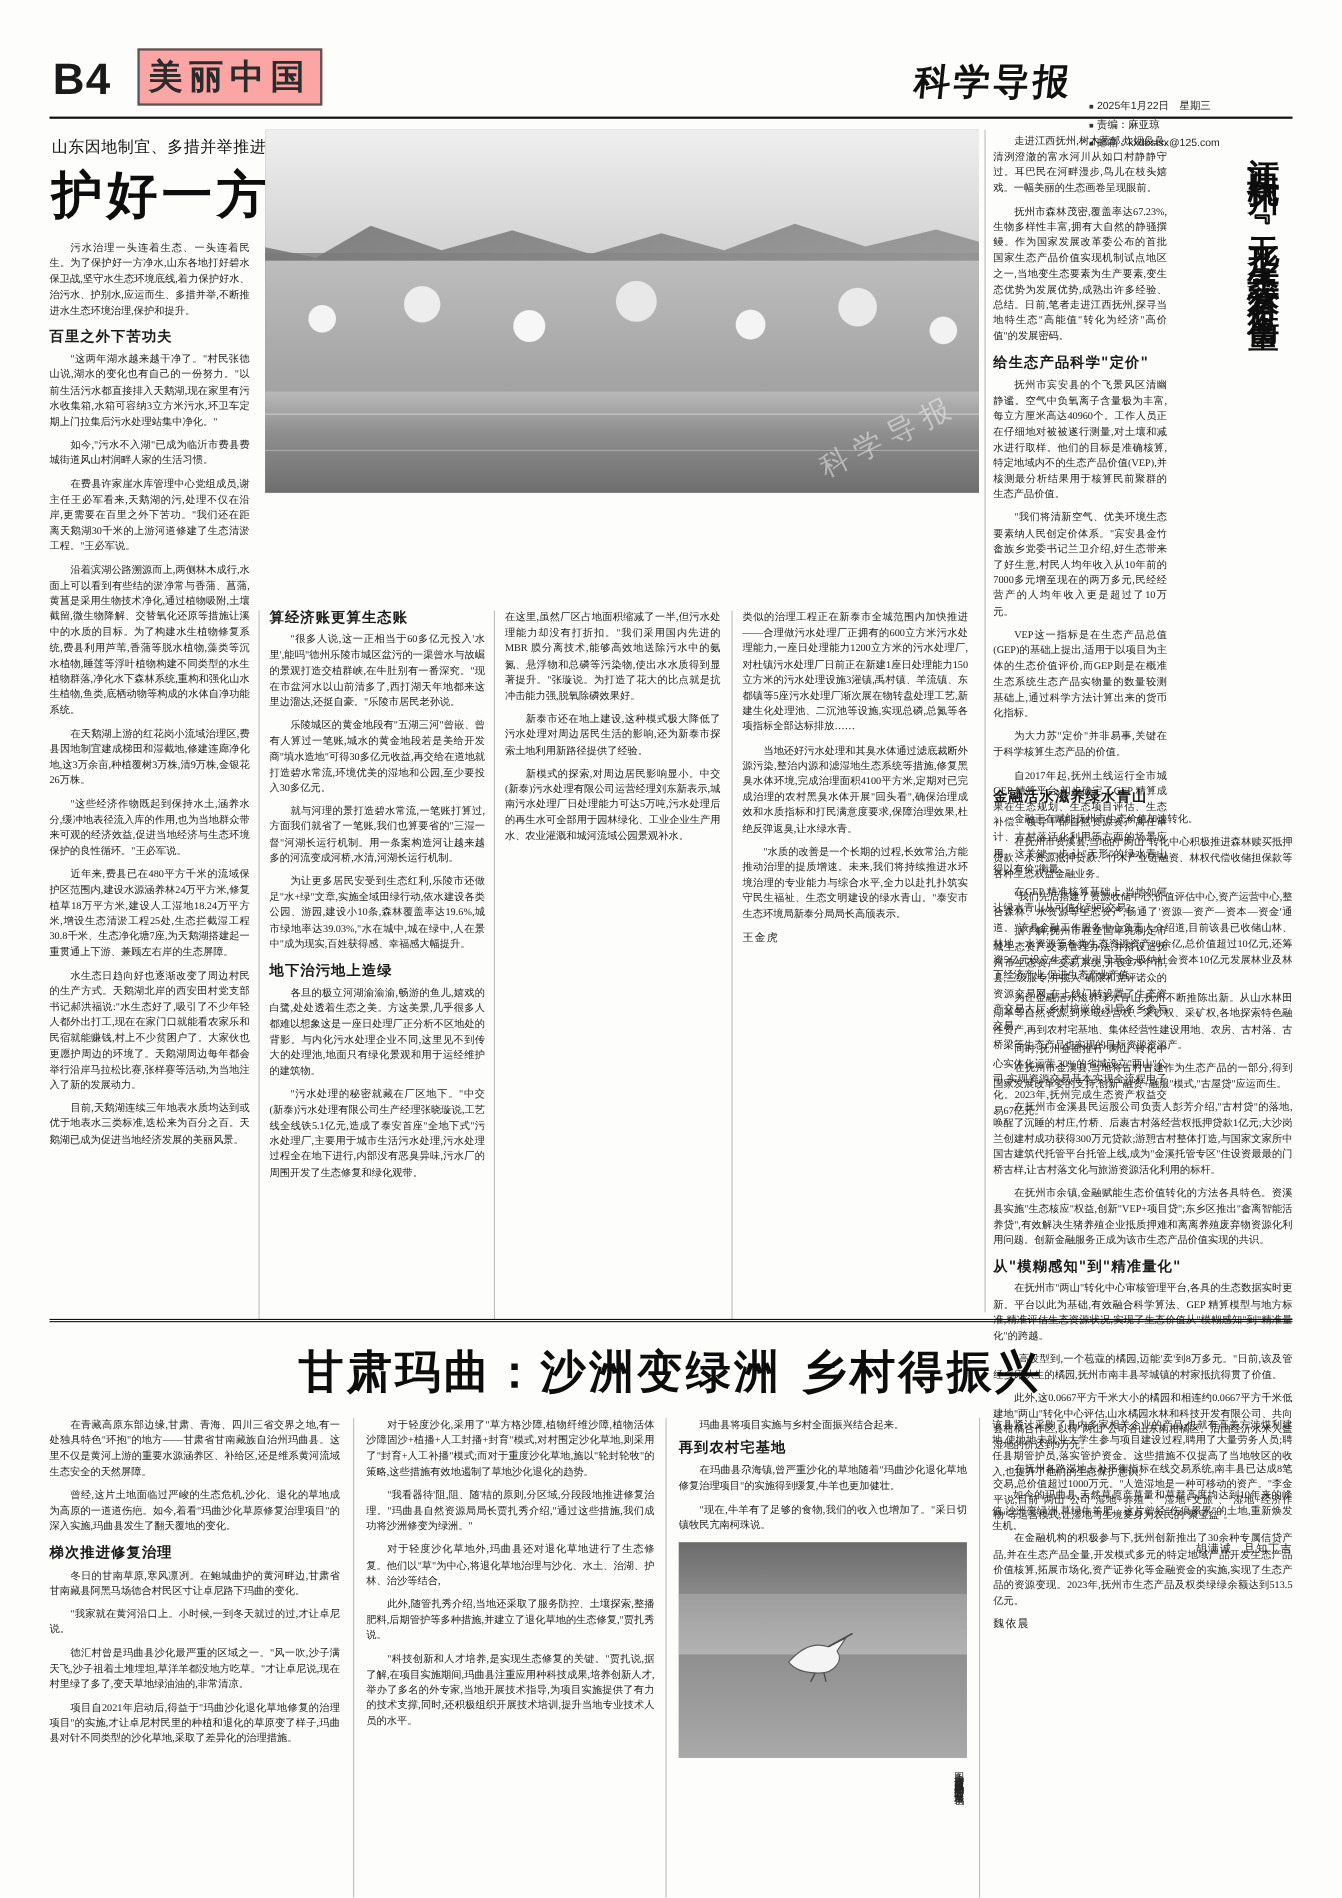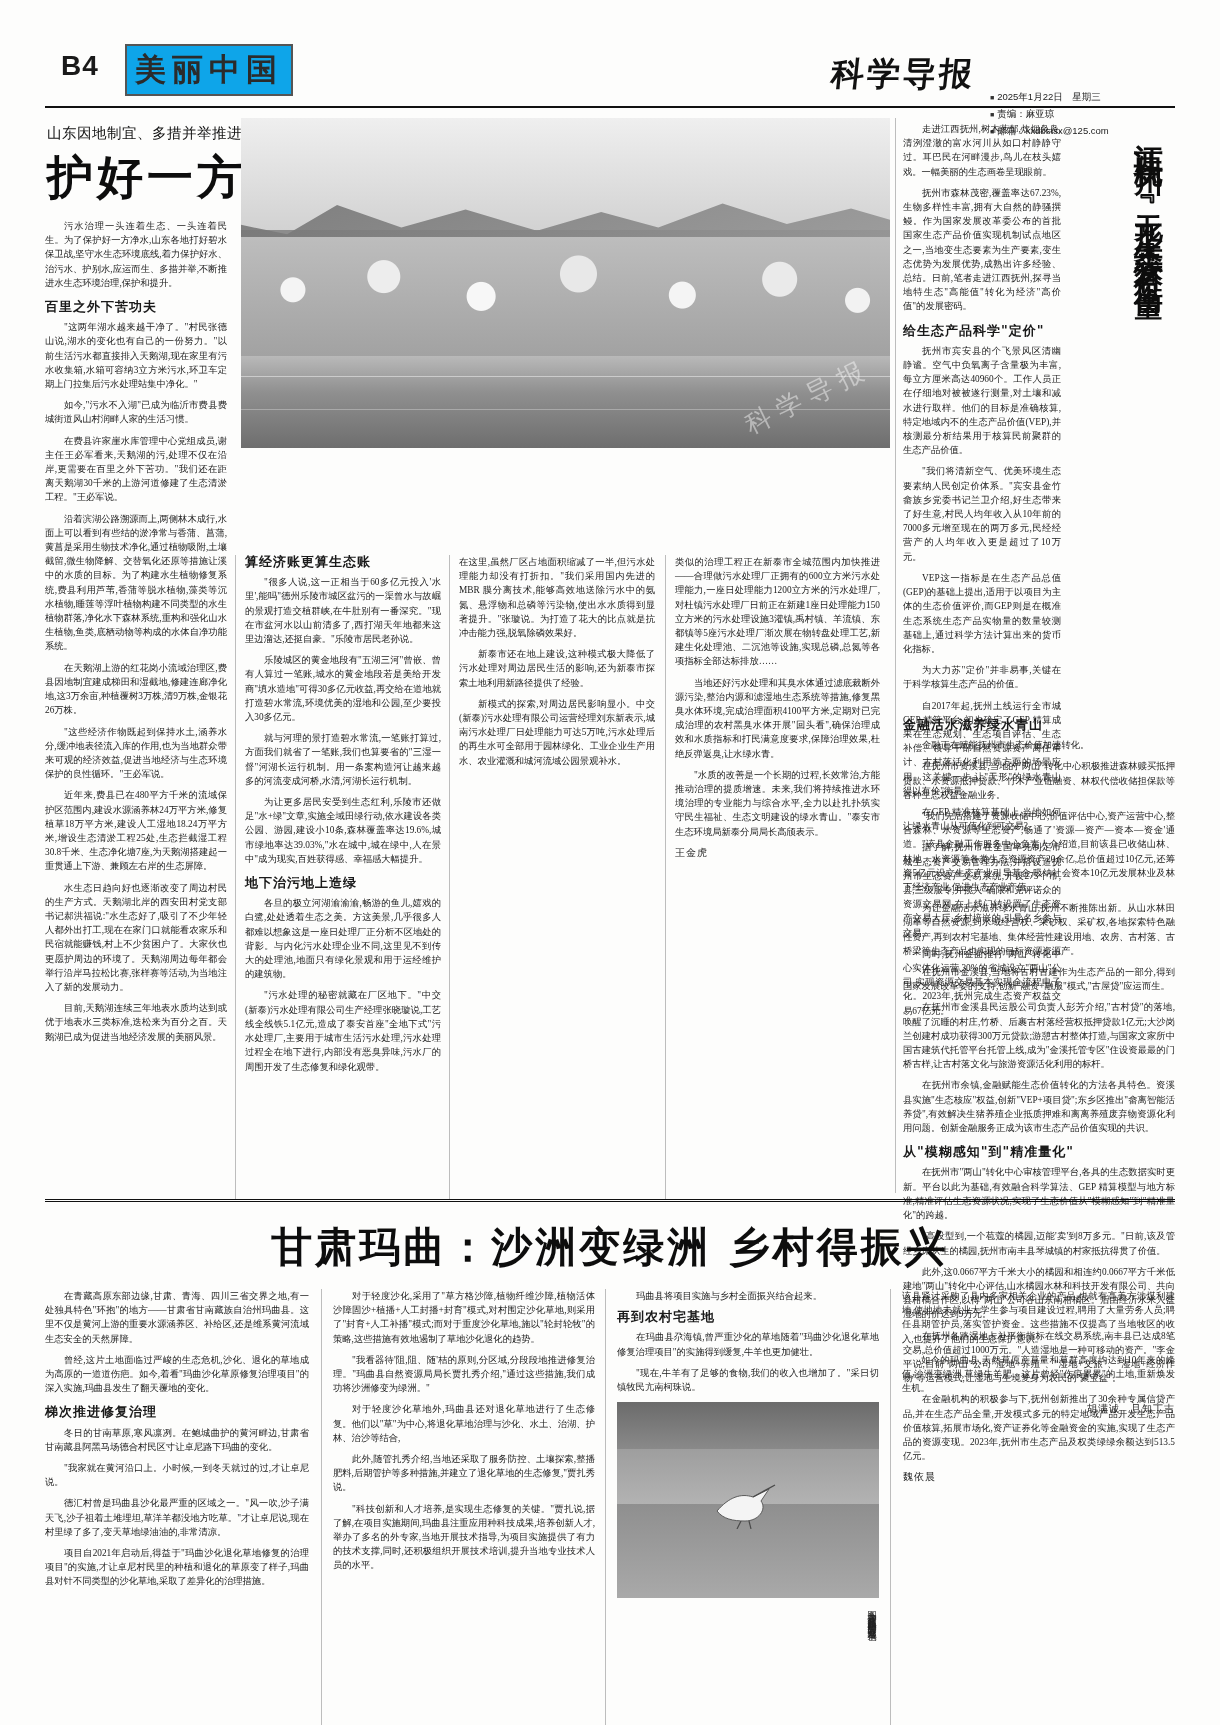--- a/index.html
+++ b/index.html
@@ -16,28 +16,28 @@
   }
   .inner {
     position:absolute; left:45px; top:30px; width:1130px; height:1665px;
   }
 
   
   .masthead {
     position:relative; height:78px; border-bottom:2px solid #111;
   }
   .page-num {
-    position:absolute; left:16px; top:20px;
-    font-size:28px; font-weight:bold; letter-spacing:1px;
+    position:absolute; left:3px; top:20px;
+    font-size:40px; font-weight:bold; letter-spacing:1px;
     font-family:"Liberation Sans", sans-serif;
   }
   .section-banner {
     position:absolute; left:80px; top:14px;
     border:2px solid #555; padding:3px 8px;
-    background:#0ea5e9;
+    background:#fca5a5;
   }
   .section-banner span {
     display:inline-block;
     font-size:31px; font-weight:bold; letter-spacing:6px;
     font-family:"DejaVu Serif", serif;
     color:#2b2b2b;
   }
   .paper-logo {
     position:absolute; right:200px; top:22px;
     font-size:33px; font-weight:bold; letter-spacing:3px;

